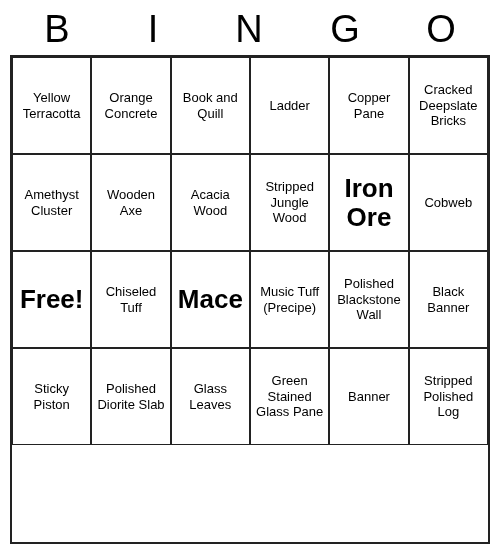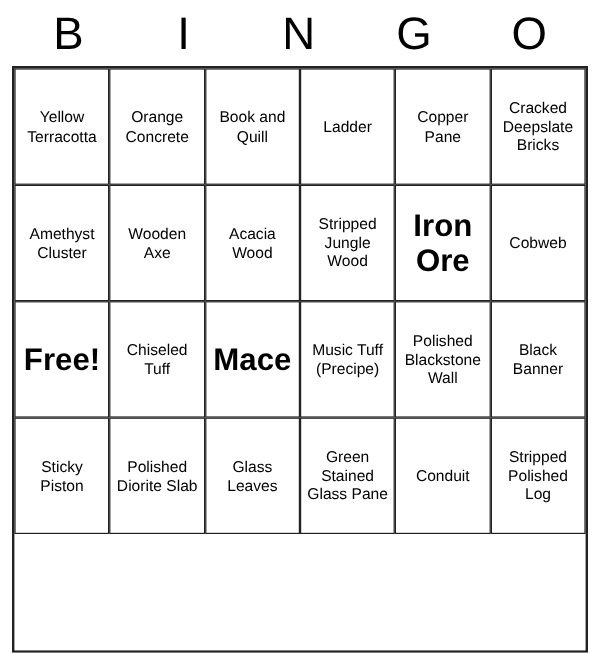--- a/index.html
+++ b/index.html
@@ -80,15 +80,15 @@
     <div class="cell free">Free!</div>
     <div class="cell">Chiseled Tuff</div>
     <div class="cell large-text">Mace</div>
     <div class="cell">Music Tuff (Precipe)</div>
     <div class="cell">Polished Blackstone Wall</div>
     <div class="cell">Black Banner</div>
     <div class="cell">Sticky Piston</div>
     <div class="cell">Polished Diorite Slab</div>
     <div class="cell">Glass Leaves</div>
     <div class="cell">Green Stained Glass Pane</div>
-    <div class="cell">Conduit</div>
+    <div class="cell">Banner</div>
     <div class="cell">Stripped Polished Log</div>
   </div>
 
 </body></html>

